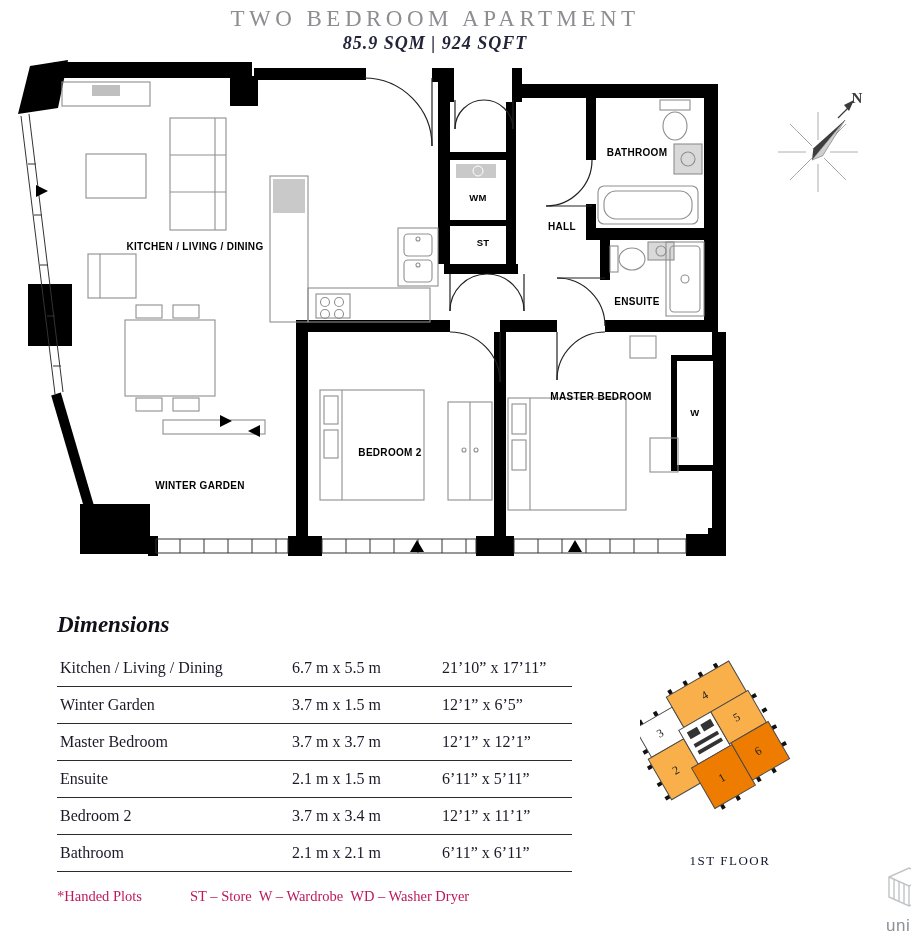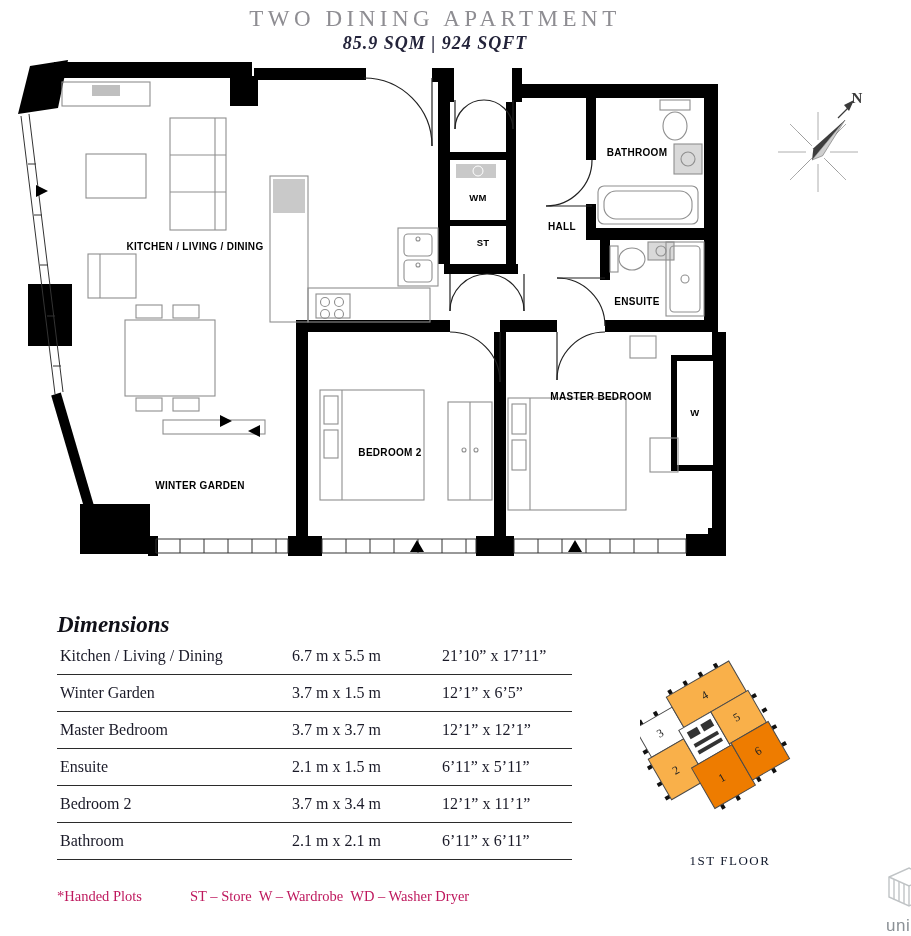--- a/index.html
+++ b/index.html
@@ -12,21 +12,21 @@
               font-size:18px; letter-spacing:1px; color:#23233a; font-weight:700;font-style:italic; }
 
   .plan-wrap { position:absolute; left:8px; top:58px; width:740px; height:520px; }
   .compass-wrap { position:absolute; left:772px; top:86px; width:100px; height:110px; }
 
   .plan-label { font-family:"Liberation Sans","DejaVu Sans",sans-serif; font-weight:700;
                 font-size:10px; letter-spacing:.3px; fill:#000; }
   .plan-label-sm { font-size:9.5px; }
 
   .dimensions { position:absolute; left:57px; top:612px; width:515px; }
-  .dim-heading { font-size:23px; font-style:italic; font-weight:700; color:#101018; margin-bottom:0; }
+  .dim-heading { font-size:23px; font-style:italic; font-weight:700; color:#101018; margin-bottom:12px; }
   .dim-row { display:flex; align-items:center; height:37px; border-bottom:1px solid #2b2b2b;
              font-size:16px; color:#1a1a28; }
   .dim-room { flex:0 0 235px; padding-left:3px; }
   .dim-metric { flex:0 0 150px; }
   .dim-imperial { flex:1 1 auto; text-align:left; }
 
   .footnote { position:absolute; left:57px; top:888px; font-size:14.5px; color:#be185d; display:flex; }
   .footnote .legend { margin-left:48px; white-space:pre; }
 
   .keyplan-wrap { position:absolute; left:640px; top:658px; width:180px; height:190px; }
@@ -41,21 +41,21 @@
   .brand { position:absolute; left:838px; top:864px; width:72px; text-align:left;margin-left:48px; }
   .brand-text { font-family:"Liberation Sans","DejaVu Sans",sans-serif; font-size:17px;
                 color:#8b9196; letter-spacing:.5px; margin-top:2px; }
   .compass-n { font-family:"Liberation Serif","DejaVu Serif",serif; font-size:15px; font-weight:700; fill:#3a3a3a; }
 </style>
 </head>
 <body>
 
 <div id="page">
 
-  <div class="title">TWO DINING APARTMENT</div>
+  <div class="title">TWO BEDROOM APARTMENT</div>
   <div class="subtitle">85.9 SQM | 924 SQFT</div>
 
   <div class="plan-wrap">
     <svg width="740" height="520" viewBox="0 0 740 520">
 
       <g fill="#000">
         <polygon points="10,56 22,8 60,2 50,50"></polygon>
         <rect x="46" y="4" width="198" height="16"></rect>
         <rect x="222" y="18" width="28" height="30"></rect>
         <rect x="246" y="10" width="112" height="12"></rect>

